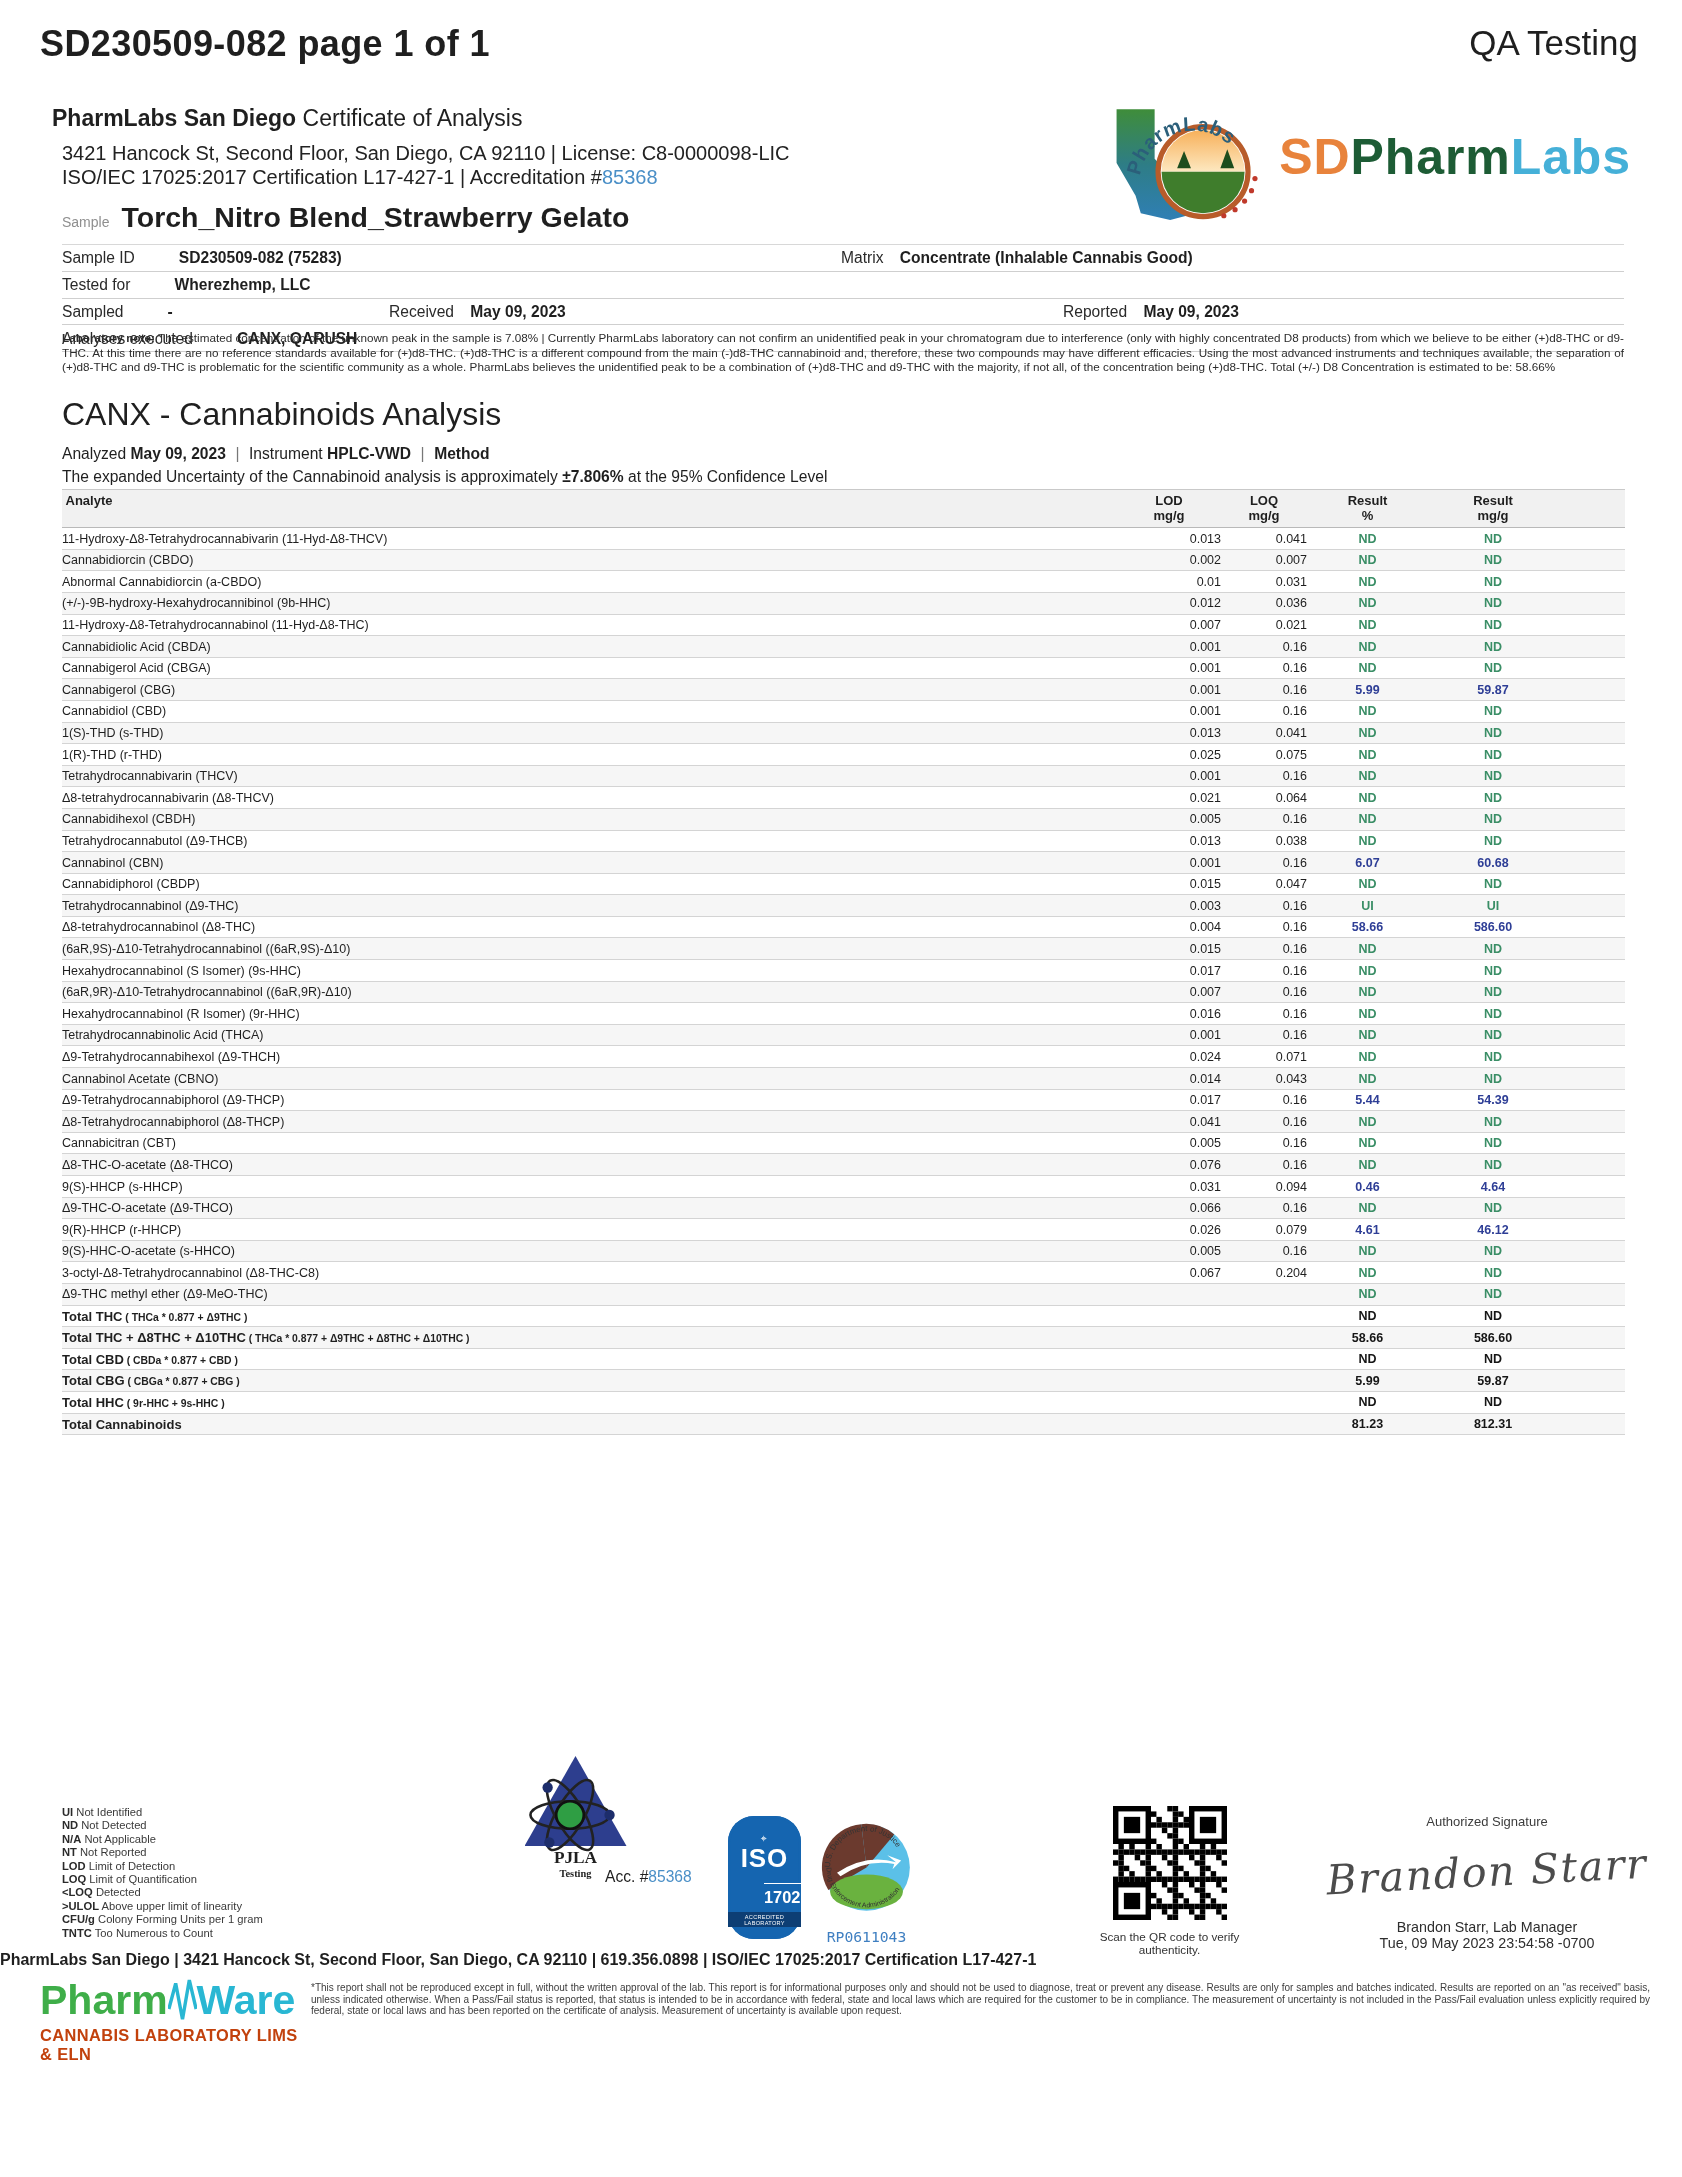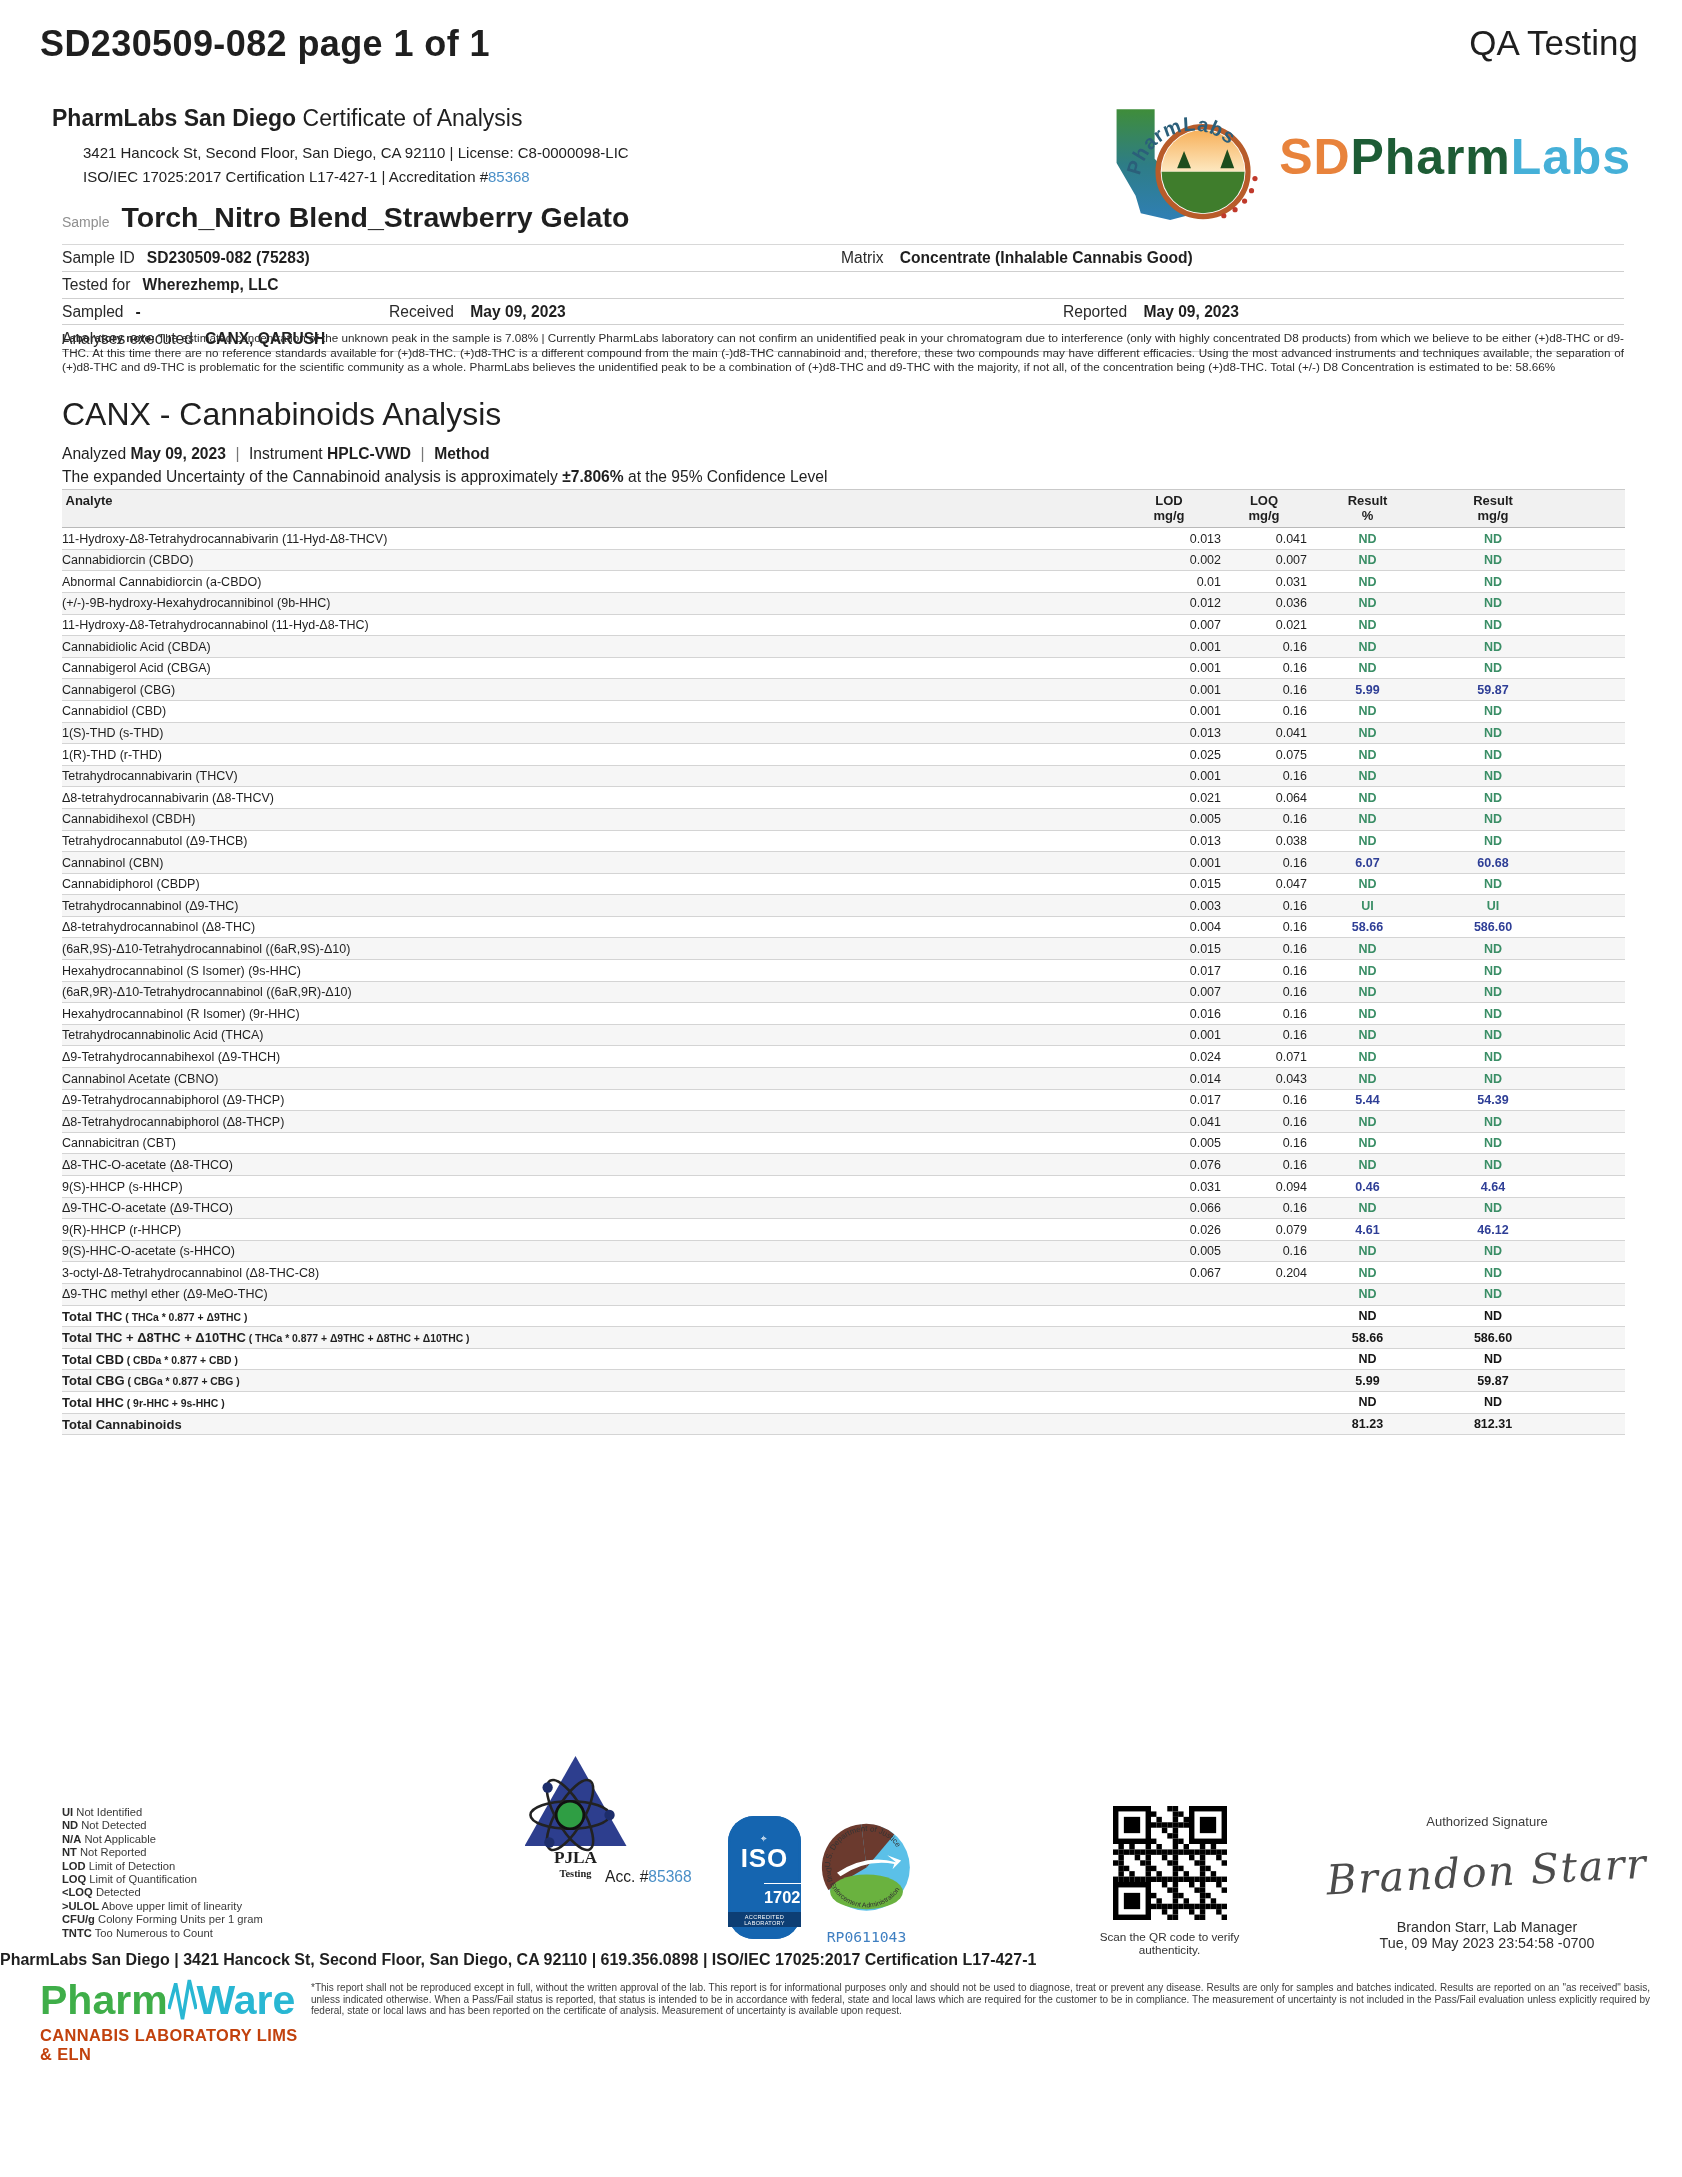--- a/index.html
+++ b/index.html
@@ -5,35 +5,35 @@
   :root{ --nd:#3a8e66; --val:#2e3e96; --link:#4a8fc7; --ink:#1f1f1f; --line:#cfcfcf; }
   *{margin:0;padding:0;box-sizing:border-box;}
   body{width:1683px;height:2177px;background:#fff;position:relative;
        font-family:"Liberation Sans", sans-serif;color:var(--ink);}
   .abs{position:absolute;}
   
   .doc-id{left:40px;top:22.5px;font-size:36px;font-weight:600;letter-spacing:0.4px;}
   .qa{right:45px;top:22.5px;font-size:35px;font-weight:500;}
   .lab-line{left:52px;top:105px;font-size:23px;}
   .lab-line b{font-weight:700;}
-  .addr{left:62px;top:141px;font-size:15px;line-height:24px;color:#222;margin-left:21px;}
+  .addr{left:62px;top:141px;font-size:20px;line-height:24px;color:#222;}
   .addr .blue{color:var(--link);}
   
   .brand{right:52px;top:85px;display:flex;align-items:center;gap:5.2px;}
   .wordmark{font-size:50px;font-weight:700;letter-spacing:0.9px;}
   .wordmark .sd{color:#e8833c;}
   .wordmark .ph{color:#1d5c35;}
   .wordmark .lb{color:#45b0d8;font-weight:600;}
   
   .sample-row{left:62px;top:201px;display:flex;align-items:baseline;gap:12px;}
   .sample-label{font-size:14px;color:#8f8f8f;}
   .sample-name{font-size:28.5px;font-weight:700;}
   
   .info{left:62px;top:244px;width:1562px;font-size:15.6px;}
-  .info .row{display:flex;border-bottom:0.9px solid var(--line);padding:4.3px 0 3.5px 0;position:relative;}
+  .info .row{display:flex;border-bottom:0.9px solid var(--line);padding:4.3px 0 3.5px 0;position:relative;gap:32px;}
   .info .row:first-child{border-top:1.7px solid #d8d8d8;}
   .info .lbl{color:#2a2a2a;margin-right:12px;}
   .info b{font-weight:700;}
   .at{position:absolute;top:4.3px;}
   
   .note{left:62px;top:331px;width:1562px;font-size:11.7px;line-height:14.7px;text-align:justify;color:#2c2c2c;}
   .note b{font-weight:700;}
   
   .canx-title{left:62px;top:396px;font-size:32px;font-weight:500;}
   .analyzed{left:62px;top:445px;font-size:15.6px;}

